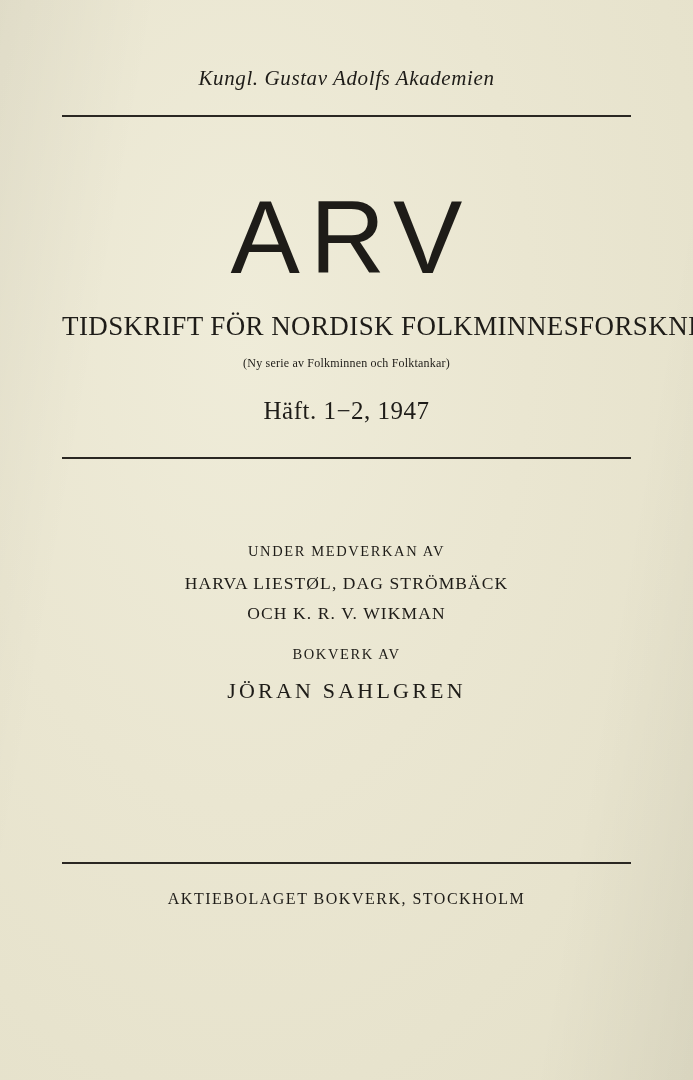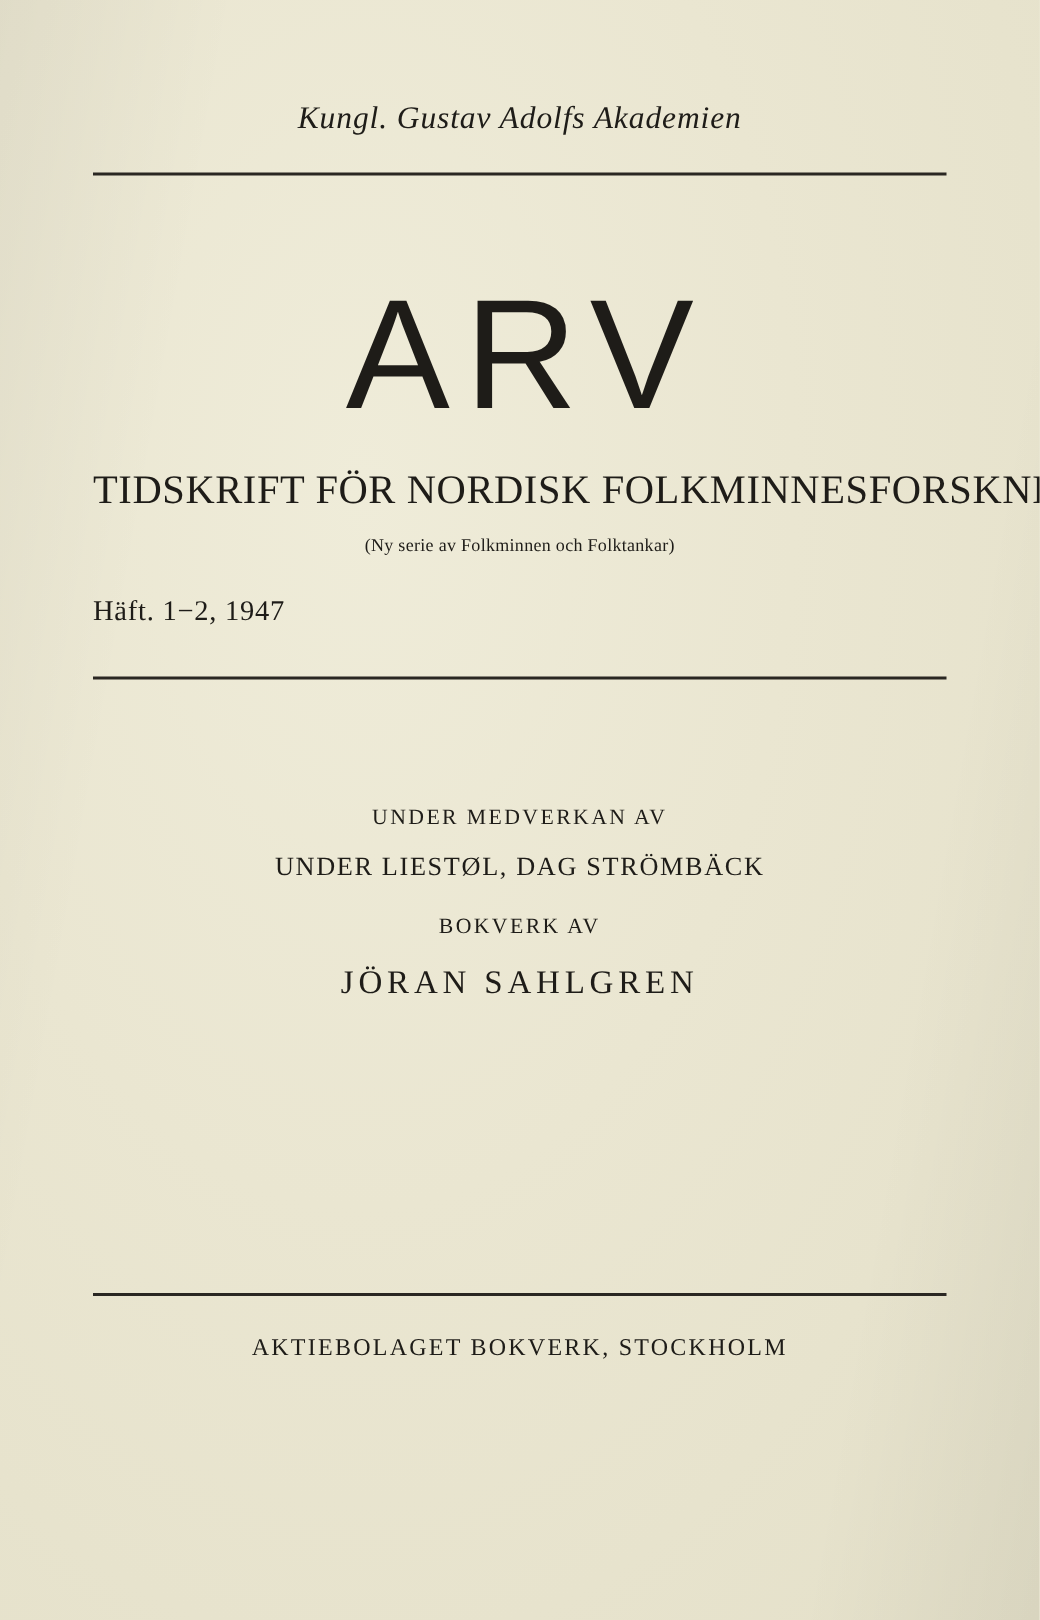--- a/index.html
+++ b/index.html
@@ -84,21 +84,22 @@
   }
 
   .series {
     text-align: center;
     font-size: 12px;
     margin-top: 14px;
     letter-spacing: 0.2px;
   }
 
   .issue {
-    font-size: 19px;
+    text-align: center;
+    font-size: 25px;
     margin-top: 26px;
     letter-spacing: 0.5px;
   }
 
   .credits {
     text-align: center;
     margin-top: 84px;
   }
   .credits .small-caps {
     font-size: 14.5px;
@@ -154,21 +155,22 @@
     <div class="subtitle">TIDSKRIFT FÖR NORDISK FOLKMINNESFORSKNING</div>
 
     <div class="series">(Ny serie av Folkminnen och Folktankar)</div>
 
     <div class="issue">Häft. 1−2, 1947</div>
 
     <div class="rule rule-2"></div>
 
     <div class="credits">
       <div class="small-caps">UNDER MEDVERKAN AV</div>
-      <div class="editor-line">UNDER LIESTØL, DAG STRÖMBÄCK</div>
+      <div class="editor-line">HARVA LIESTØL, DAG STRÖMBÄCK</div>
+      <div class="editor-line">OCH K. R. V. WIKMAN</div>
       <div class="published-by">BOKVERK AV</div>
       <div class="editor-name">JÖRAN SAHLGREN</div>
     </div>
 
     <div class="bottom-block">
       <div class="rule rule-3"></div>
       <div class="publisher">AKTIEBOLAGET BOKVERK, STOCKHOLM</div>
     </div>
 
   </div>

